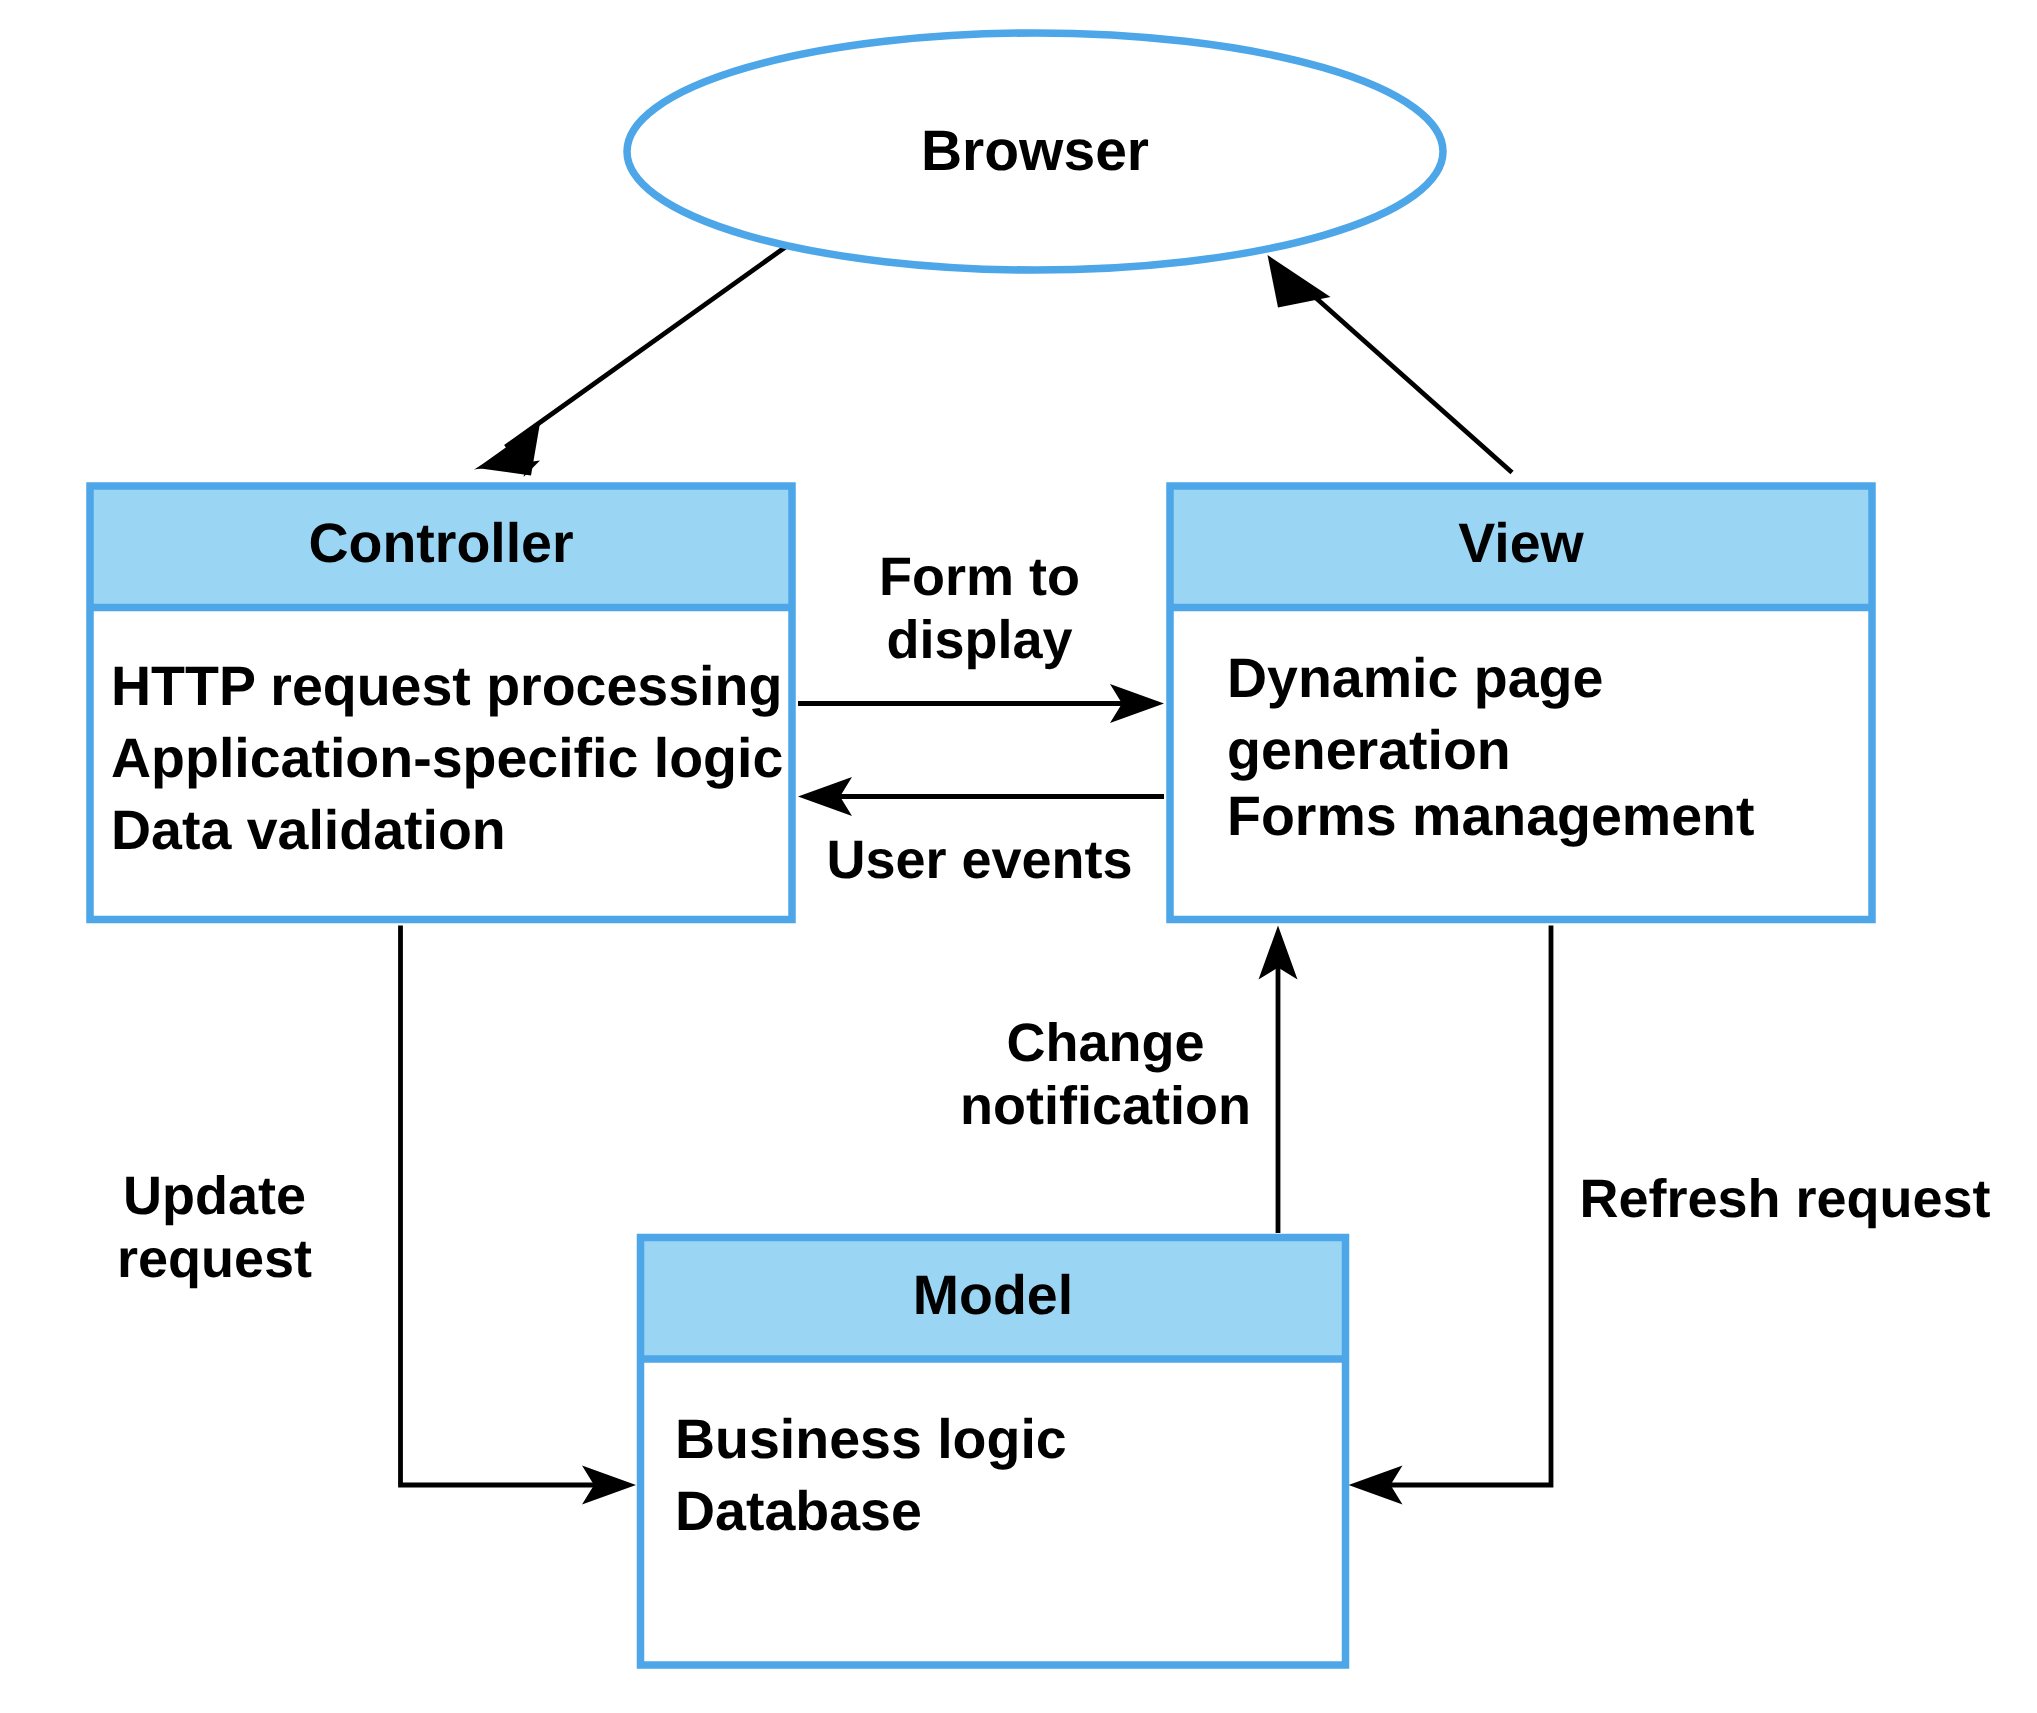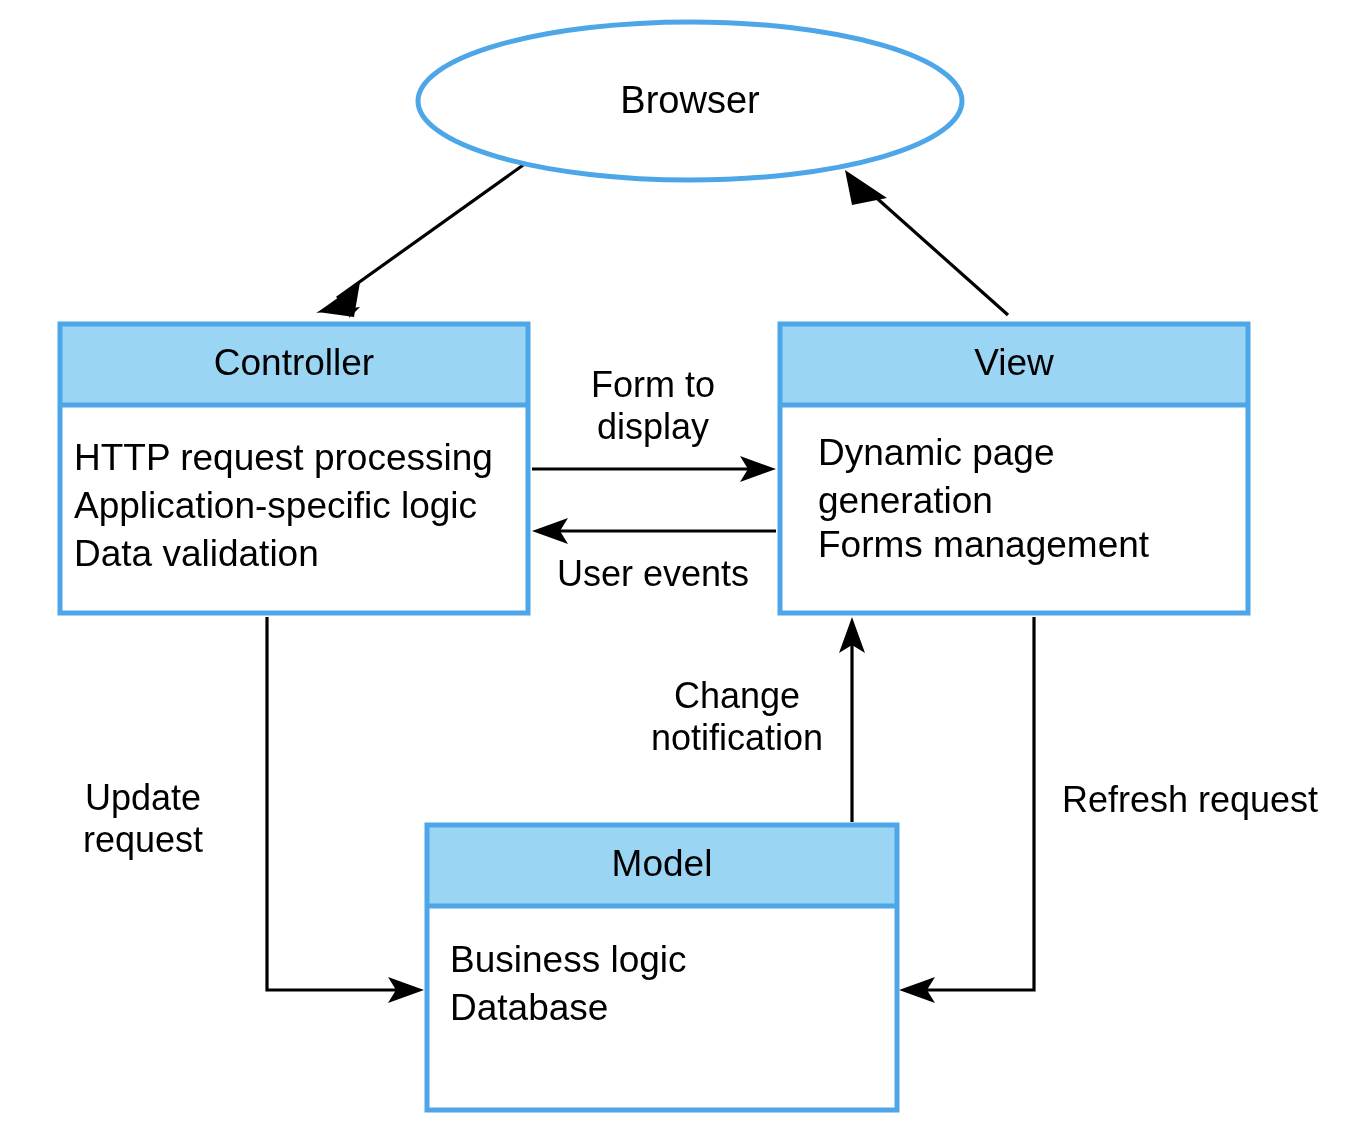--- a/index.html
+++ b/index.html
@@ -10,20 +10,21 @@
   body {
     width: 1358px;
     height: 1142px;
     font-family: "Liberation Sans", sans-serif;
     overflow: hidden;
   }
   #diagram-root {
     position: relative;
     width: 1358px;
     height: 1142px;
+    font-weight: bold;
   }
   svg.canvas {
     position: absolute;
     top: 0;
     left: 0;
     width: 1358px;
     height: 1142px;
     display: block;
   }
   .node-box-fill { fill: #ffffff; }

